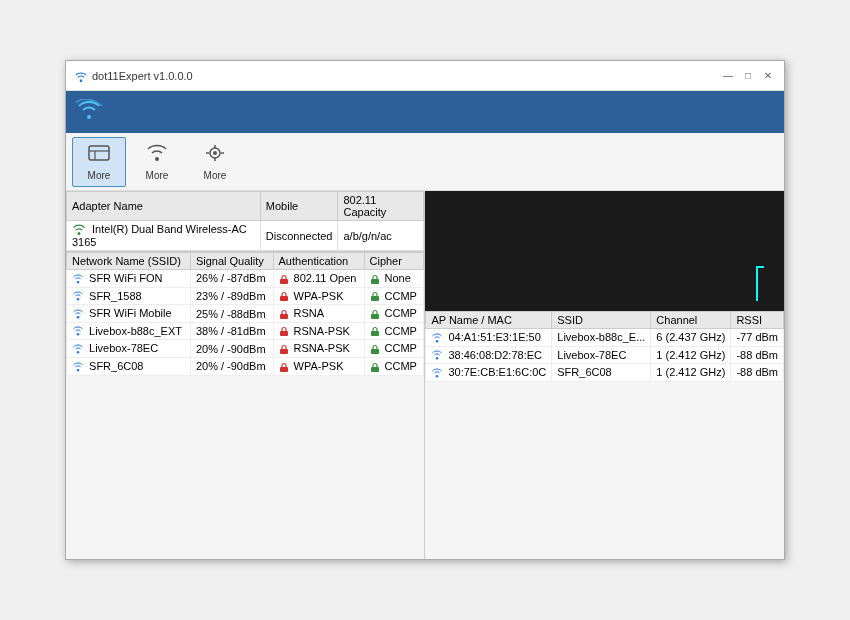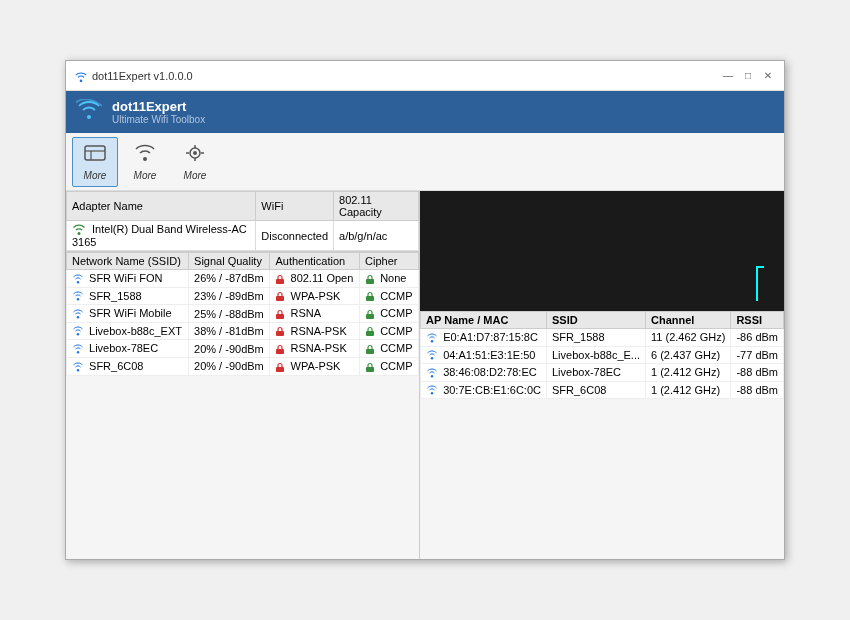--- a/index.html
+++ b/index.html
@@ -117,28 +117,27 @@
       align-items: center;
       padding: 4px 6px;
       gap: 4px;
       border-bottom: 1px solid #ddd;
     }
     .toolbar-btn {
       display: flex;
       flex-direction: column;
       align-items: center;
       justify-content: center;
-      width: 46px;
+      width: 54px;
       height: 50px;
       cursor: pointer;
       border: 1px solid transparent;
       background: transparent;
       border-radius: 2px;
       gap: 2px;
-      font-style: italic;
     }
     .toolbar-btn.active { background: #d0e4f5; border-color: #4a90c4; }
     .toolbar-btn-icon {
       font-size: 20px;
       color: #555;
     }
     .toolbar-btn-label {
       font-size: 10px;
       color: #333;
     }
@@ -239,21 +238,21 @@
     .ap-table table {
       width: 100%;
       border-collapse: collapse;
       font-size: 11px;
     }
     .ap-table th {
       background: #e8e8e8;
       border: 1px solid #ccc;
       padding: 2px 5px;
       text-align: left;
-      font-weight: bold;
+      font-weight: normal;
       position: sticky;
       top: 0;
     }
     .ap-table td {
       border: 1px solid #eee;
       padding: 2px 5px;
       background: #fff;
       white-space: nowrap;
     }
 
@@ -287,24 +286,20 @@
 
   <div class="brand-bar">
     <span class="brand-icon">
       <svg width="26" height="22" viewBox="0 0 26 22" fill="none">
         <path d="M13 16a2 2 0 1 1 0 4 2 2 0 0 1 0-4z" fill="#4fc3f7"></path>
         <path d="M7 11c1.6-1.6 3.7-2.5 6-2.5s4.4.9 6 2.5" stroke="#4fc3f7" stroke-width="1.8" fill="none"></path>
         <path d="M3 7C5.5 4.4 9 3 13 3s7.5 1.4 10 4" stroke="#4fc3f7" stroke-width="1.8" fill="none"></path>
         <path d="M0 3.5C3.3.7 7.9-0.5 13 0.5c5.1 1 9.2 3 13 6.5" stroke="#4fc3f7" stroke-width="1.8" fill="none" opacity="0.5"></path>
       </svg>
     </span>
-    <div class="brand-text">
-      <span class="brand-title">dot11Expert</span>
-      <span class="brand-subtitle">Ultimate Wifi Toolbox</span>
-    </div>
   </div>
 
   <div class="toolbar">
     <button class="toolbar-btn active">
       <span class="toolbar-btn-icon">
         <svg width="22" height="20" viewBox="0 0 22 20" fill="none">
           <rect x="1" y="3" width="20" height="14" rx="2" stroke="#555" stroke-width="1.5" fill="none"></rect>
           <line x1="1" y1="8" x2="21" y2="8" stroke="#555" stroke-width="1.2"></line>
           <line x1="7" y1="8" x2="7" y2="17" stroke="#555" stroke-width="1.2"></line>
         </svg>
@@ -338,21 +333,21 @@
 
   <div class="main-content">
 
     <div class="left-panel">
 
       <div class="adapter-table">
         <table>
           <thead>
             <tr>
               <th>Adapter Name</th>
-              <th>WiFi</th>
+              <th>Mobile</th>
               <th>802.11 Capacity</th>
             </tr>
           </thead>
           <tbody id="adapter-tbody">
           <tr>
     <td>
       <svg width="14" height="12" viewBox="0 0 14 12" style="vertical-align:middle;margin-right:3px">
         <path d="M7 8a1.5 1.5 0 1 1 0 3 1.5 1.5 0 0 1 0-3z" fill="#388e3c"></path>
         <path d="M4 6c.8-.8 1.8-1.2 3-1.2s2.2.4 3 1.2" stroke="#388e3c" stroke-width="1.2" fill="none"></path>
         <path d="M1.5 3.5C3 2 4.9 1.2 7 1.2s4 .8 5.5 2.3" stroke="#388e3c" stroke-width="1.2" fill="none"></path>
@@ -550,33 +545,20 @@
             </tr>
           </thead>
           <tbody id="ap-tbody">
               <tr>
     <td>
       <svg width="12" height="11" viewBox="0 0 12 11" style="vertical-align:middle;margin-right:2px">
         <path d="M6 7a1.2 1.2 0 1 1 0 2.4A1.2 1.2 0 0 1 6 7z" fill="#1a73e8"></path>
         <path d="M3.5 5C4.3 4.2 5.1 3.9 6 3.9s1.7.3 2.5 1.1" stroke="#1a73e8" stroke-width="1" fill="none"></path>
         <path d="M1.5 3C2.8 1.7 4.3 1 6 1s3.2.7 4.5 2" stroke="#1a73e8" stroke-width="1" fill="none"></path>
       </svg>
-      E0:A1:D7:87:15:8C
-    </td>
-    <td>SFR_1588</td>
-    <td>11 (2.462 GHz)</td>
-    <td>-86 dBm</td>
-  </tr>
-              <tr>
-    <td>
-      <svg width="12" height="11" viewBox="0 0 12 11" style="vertical-align:middle;margin-right:2px">
-        <path d="M6 7a1.2 1.2 0 1 1 0 2.4A1.2 1.2 0 0 1 6 7z" fill="#1a73e8"></path>
-        <path d="M3.5 5C4.3 4.2 5.1 3.9 6 3.9s1.7.3 2.5 1.1" stroke="#1a73e8" stroke-width="1" fill="none"></path>
-        <path d="M1.5 3C2.8 1.7 4.3 1 6 1s3.2.7 4.5 2" stroke="#1a73e8" stroke-width="1" fill="none"></path>
-      </svg>
       04:A1:51:E3:1E:50
     </td>
     <td>Livebox-b88c_E...</td>
     <td>6 (2.437 GHz)</td>
     <td>-77 dBm</td>
   </tr>
               <tr>
     <td>
       <svg width="12" height="11" viewBox="0 0 12 11" style="vertical-align:middle;margin-right:2px">
         <path d="M6 7a1.2 1.2 0 1 1 0 2.4A1.2 1.2 0 0 1 6 7z" fill="#1a73e8"></path>

